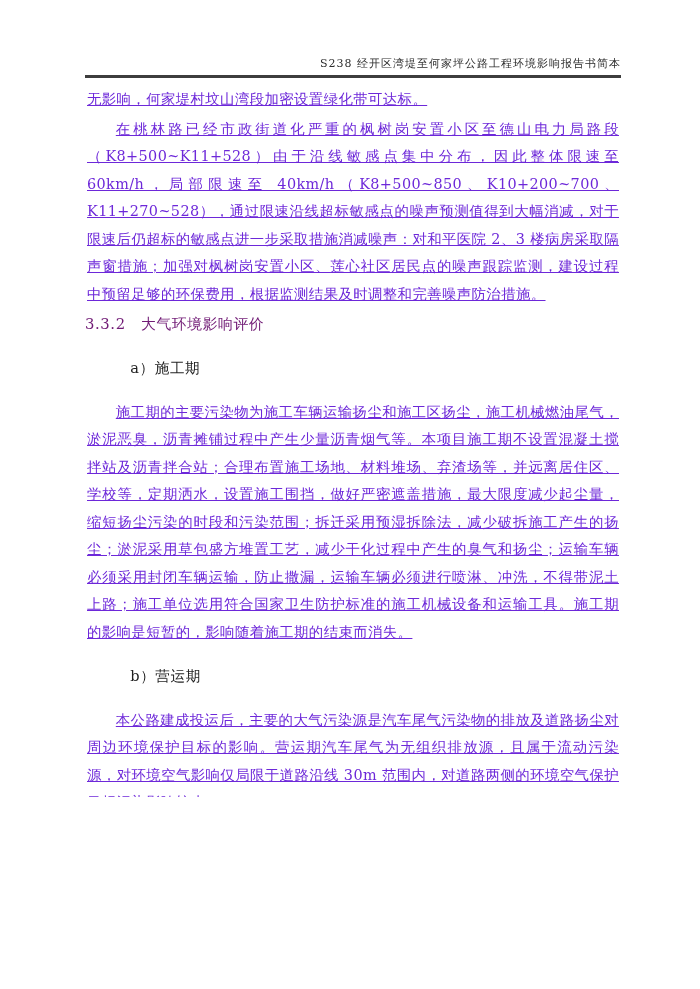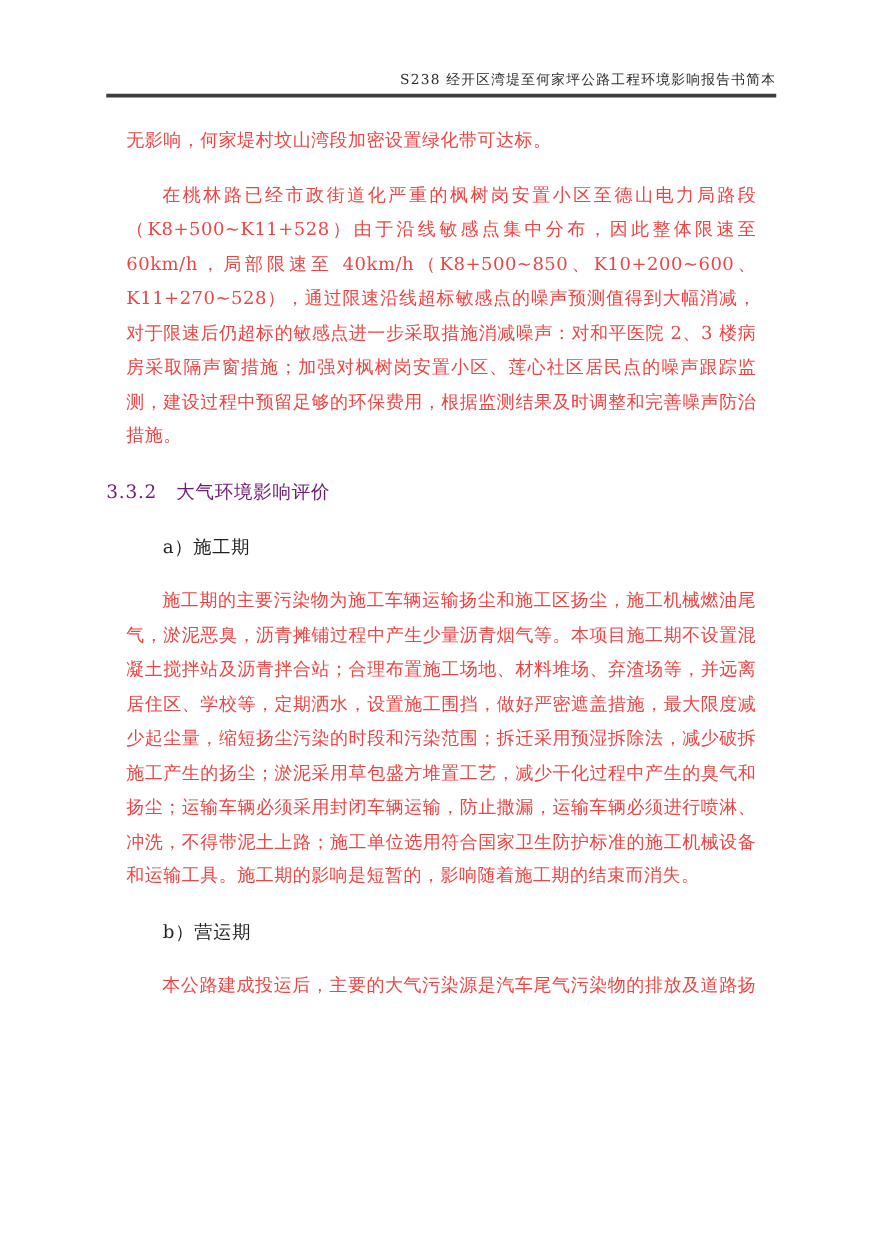--- a/index.html
+++ b/index.html
@@ -35,27 +35,28 @@
     height: 3px;
     background: #3d3d3d;
   }
   .content {
     position: absolute;
     left: 85px;
     right: 79px;
     top: 84px;
   }
   .para {
-    margin: 16px;
+    margin: 2px;
     font-size: 14.4px;
     line-height: 27.5px;
     text-align: justify;
     text-indent: 2em;
     letter-spacing: 0.4px;
-    color: #ef4444;
+    color: #6d28d9;
+    text-decoration: underline;
   }
   .para.cont {
     text-indent: 0;
   }
   .sec-heading {
     margin: 2px 0 2px 0;
     font-size: 14.8px;
     line-height: 28px;
     font-weight: normal;
     letter-spacing: 0.6px;
@@ -89,21 +90,21 @@
 
   <div class="header">
     <div class="header-title">S238 经开区湾堤至何家坪公路工程环境影响报告书简本</div>
     <div class="header-rule"></div>
   </div>
 
   <div class="content">
 
     <p class="para cont">无影响，何家堤村坟山湾段加密设置绿化带可达标。</p>
 
-    <p class="para">在桃林路已经市政街道化严重的枫树岗安置小区至德山电力局路段（K8+500~K11+528）由于沿线敏感点集中分布，因此整体限速至 60km/h，局部限速至 40km/h（K8+500~850、K10+200~600、K11+270~528），通过限速沿线超标敏感点的噪声预测值得到大幅消减，对于限速后仍超标的敏感点进一步采取措施消减噪声：对和平医院 2、3 楼病房采取隔声窗措施；加强对枫树岗安置小区、莲心社区居民点的噪声跟踪监测，建设过程中预留足够的环保费用，根据监测结果及时调整和完善噪声防治措施。</p>
+    <p class="para">在桃林路已经市政街道化严重的枫树岗安置小区至德山电力局路段（K8+500~K11+528）由于沿线敏感点集中分布，因此整体限速至 60km/h，局部限速至 40km/h（K8+500~850、K10+200~700、K11+270~528），通过限速沿线超标敏感点的噪声预测值得到大幅消减，对于限速后仍超标的敏感点进一步采取措施消减噪声：对和平医院 2、3 楼病房采取隔声窗措施；加强对枫树岗安置小区、莲心社区居民点的噪声跟踪监测，建设过程中预留足够的环保费用，根据监测结果及时调整和完善噪声防治措施。</p>
 
     <h2 class="sec-heading">3.3.2　大气环境影响评价</h2>
 
     <p class="sub-heading">a）施工期</p>
 
     <p class="para">施工期的主要污染物为施工车辆运输扬尘和施工区扬尘，施工机械燃油尾气，淤泥恶臭，沥青摊铺过程中产生少量沥青烟气等。本项目施工期不设置混凝土搅拌站及沥青拌合站；合理布置施工场地、材料堆场、弃渣场等，并远离居住区、学校等，定期洒水，设置施工围挡，做好严密遮盖措施，最大限度减少起尘量，缩短扬尘污染的时段和污染范围；拆迁采用预湿拆除法，减少破拆施工产生的扬尘；淤泥采用草包盛方堆置工艺，减少干化过程中产生的臭气和扬尘；运输车辆必须采用封闭车辆运输，防止撒漏，运输车辆必须进行喷淋、冲洗，不得带泥土上路；施工单位选用符合国家卫生防护标准的施工机械设备和运输工具。施工期的影响是短暂的，影响随着施工期的结束而消失。</p>
 
     <p class="sub-heading">b）营运期</p>
 
     <p class="para">本公路建成投运后，主要的大气污染源是汽车尾气污染物的排放及道路扬尘对周边环境保护目标的影响。营运期汽车尾气为无组织排放源，且属于流动污染源，对环境空气影响仅局限于道路沿线 30m 范围内，对道路两侧的环境空气保护目标污染影响较小。</p>

